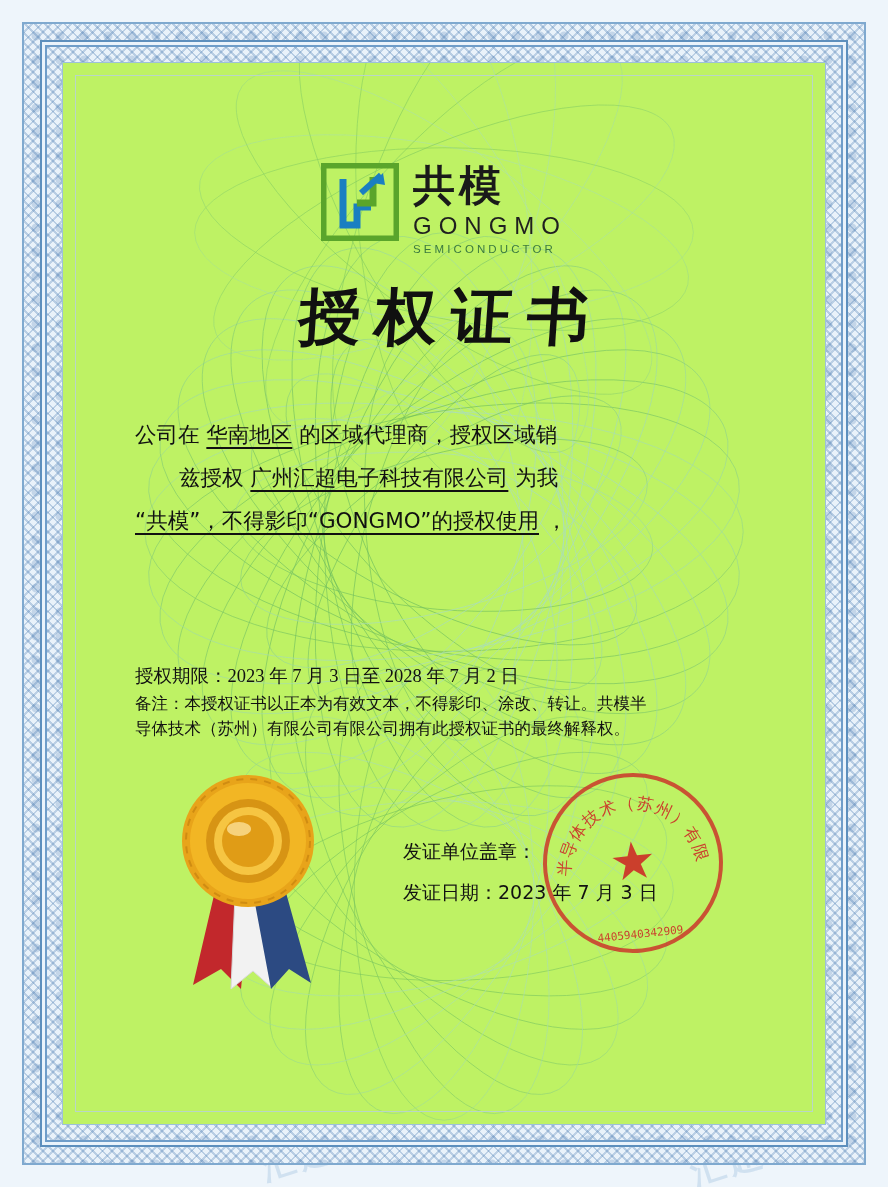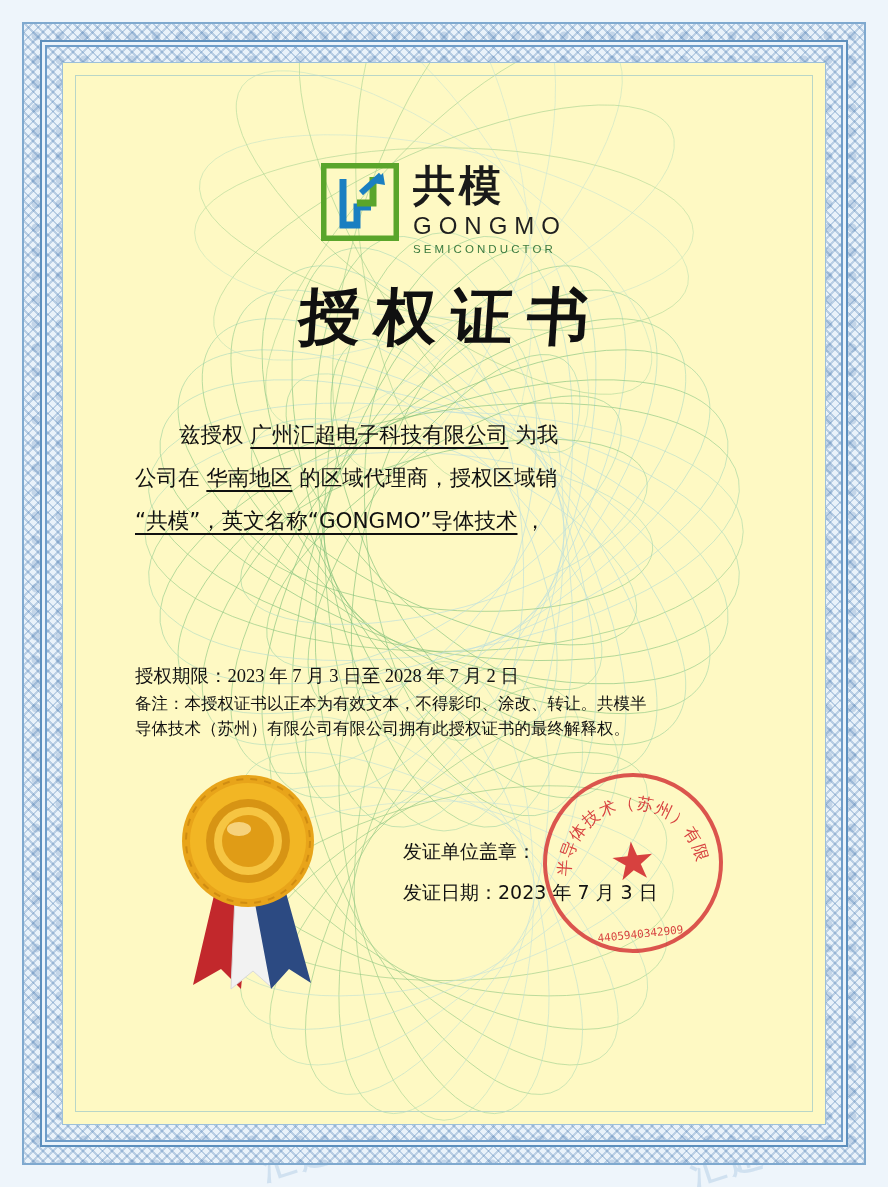--- a/index.html
+++ b/index.html
@@ -70,21 +70,21 @@
     box-shadow: inset 0 0 0 3px #eaf3fb, inset 0 0 0 5px #6f9dc9;
   }
 
   
   .inner-area {
     position: absolute;
     left: 62px;
     top: 62px;
     right: 62px;
     bottom: 62px;
-    background: #fef9c3;
+    background: #bef264;
     border: 1px solid #9dc0da;
     overflow: hidden;
     z-index: 2;
   }
 
   
   .guilloche {
     position: absolute;
     inset: 0;
     z-index: 0;
@@ -388,32 +388,32 @@
         <div class="logo-text">
           <div class="logo-cn">共模</div>
           <div class="logo-en1">GONGMO</div>
           <div class="logo-en2">SEMICONDUCTOR</div>
         </div>
       </div>
 
       <div class="title-cn">授权证书</div>
 
       <div class="body-block">
+        <div class="body-line">
+          <span>公司在</span>
+          <span class="u">华南地区</span>
+          <span>的区域代理商，授权区域销</span>
+        </div>
         <div class="body-line indent">
           <span>兹授权</span>
           <span class="u">广州汇超电子科技有限公司</span>
           <span>为我</span>
         </div>
         <div class="body-line">
-          <span>公司在</span>
-          <span class="u">华南地区</span>
-          <span>的区域代理商，授权区域销</span>
-        </div>
-        <div class="body-line">
-          <span class="u">“共模”，英文名称“GONGMO”导体技术</span>
+          <span class="u">“共模”，不得影印“GONGMO”的授权使用</span>
           <span>，</span>
         </div>
       </div>
 
       <div class="validity">
         <span>授权期限：</span><span>2023 年 7 月 3 日至 2028 年 7 月 2 日</span>
       </div>
 
       <div class="notes">
         <div>备注：本授权证书以正本为有效文本，不得影印、涂改、转让。共模半</div>

